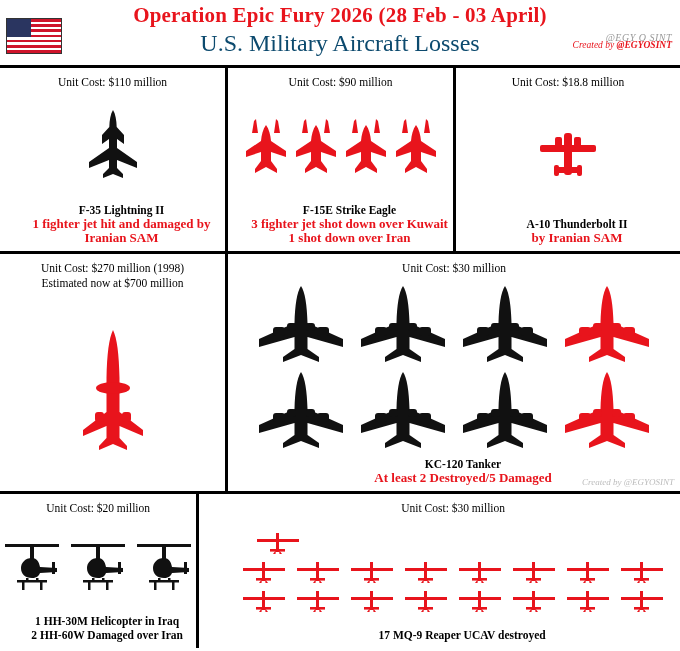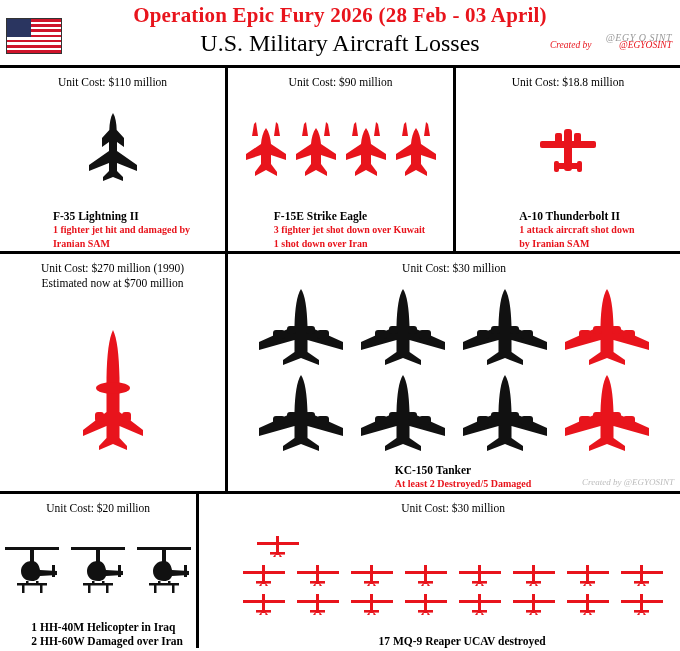--- a/index.html
+++ b/index.html
@@ -67,21 +67,21 @@
   }
   .title-main {
     color: #e8141c;
     font-weight: bold;
     font-size: 21px;
     letter-spacing: 0.2px;
     line-height: 26px;
     white-space: nowrap;
   }
   .title-sub {
-    color: #000000;
+    color: #0c4a6e;
     font-size: 24px;
     line-height: 30px;
     white-space: nowrap;
   }
   .handle-top {
     position: absolute;
     right: 8px;
     top: 32px;
     font-size: 10px;
     color: #9a9a9a;
@@ -90,21 +90,21 @@
     letter-spacing: 0.5px;
   }
   .handle-credit {
     position: absolute;
     right: 8px;
     top: 40px;
     font-size: 9.5px;
     color: #e8141c;
     font-style: italic;
   }
-  .handle-credit b { font-weight: normal; margin-left: 25px; }
+  .handle-credit b { font-weight: bold; }
 
   
   .row {
     display: flex;
     border-bottom: 3px solid #000;
     box-sizing: border-box;
   }
   .row-1 { height: 186px; }
   .row-2 { height: 240px; }
   .row-3 { height: 154px; border-bottom: none; gap: 27px; }
@@ -129,33 +129,34 @@
     line-height: 15px;
   }
   .art {
     flex: 1 1 auto;
     display: flex;
     align-items: center;
     justify-content: center;
     width: 100%;
   }
   .caption {
-    text-align: left;
+    text-align: center;
+    padding-bottom: 6px;
     line-height: 14px;
     margin-left: 18px;
   }
   .cap-name {
     display: block;
     font-size: 11.5px;
     font-weight: bold;
     color: #000;
   }
   .cap-note {
     display: block;
-    font-size: 10px;
+    font-size: 13px;
     font-weight: bold;
     color: #e8141c;
   }
 
   
   .c-f35  { width: 228px; }
   .c-f15  { width: 228px; }
   .c-a10  { width: 224px; }
   
   .c-e3   { width: 228px; }
@@ -267,30 +268,29 @@
             <rect x="20" y="40" width="24" height="6" rx="2"></rect>
             <rect x="19" y="10" width="7" height="11" rx="2"></rect>
             <rect x="38" y="10" width="7" height="11" rx="2"></rect>
             <rect x="18" y="38" width="5" height="11" rx="2"></rect>
             <rect x="41" y="38" width="5" height="11" rx="2"></rect>
           </g>
         </svg>
       </div>
       <div class="caption">
         <span class="cap-name">A-10 Thunderbolt II</span>
-        <span class="cap-note">1 attack aircraft shot down</span>
         <span class="cap-note">by Iranian SAM</span>
       </div>
     </div>
   </div>
 
   <div class="row row-2">
 
     <div class="cell c-e3">
-      <div class="cost">Unit Cost: $270 million (1990)</div>
+      <div class="cost">Unit Cost: $270 million (1998)</div>
       <div class="cost">Estimated now at $700 million</div>
       <div class="art">
         <svg width="80" height="130" viewBox="0 0 80 130">
           <g fill="#e8141c">
             <path d="M40 4 C36 12 34 28 33.5 52 L33.5 58 L30 58 L30 66 L33.5 66 L33.5 86 L10 104 L10 110 L33.5 100 L33.5 112 L26 120 L26 124 L40 118 L54 124 L54 120 L46.5 112 L46.5 100 L70 110 L70 104 L46.5 86 L46.5 66 L50 66 L50 58 L46.5 58 L46.5 52 C46 28 44 12 40 4 Z"></path>
             <ellipse cx="40" cy="62" rx="17" ry="6"></ellipse>
             <rect x="22" y="86" width="9" height="10" rx="3"></rect>
             <rect x="49" y="86" width="9" height="10" rx="3"></rect>
           </g>
         </svg>
@@ -373,21 +373,21 @@
                   <rect x="20" y="44" width="12" height="9" rx="3"></rect>
                   <rect x="64" y="44" width="12" height="9" rx="3"></rect>
                   <rect x="34" y="40" width="9" height="8" rx="3"></rect>
                   <rect x="53" y="40" width="9" height="8" rx="3"></rect>
                 </g>
               </svg>
           </div>
         </div>
       </div>
       <div class="caption">
-        <span class="cap-name">KC-150 Tanker</span>
+        <span class="cap-name">KC-120 Tanker</span>
         <span class="cap-note">At least 2 Destroyed/5 Damaged</span>
       </div>
       <div class="watermark-kc">Created by @EGYOSINT</div>
     </div>
   </div>
 
   <div class="row row-3">
 
     <div class="cell c-hh">
       <div class="cost">Unit Cost: $20 million</div>
@@ -428,21 +428,21 @@
                 <rect x="14" y="46" width="30" height="2.5"></rect>
                 <rect x="23" y="44" width="2.5" height="4"></rect>
                 <rect x="33" y="44" width="2.5" height="4"></rect>
                 <rect x="19" y="48" width="2.5" height="8"></rect>
                 <rect x="37" y="48" width="2.5" height="8"></rect>
               </g>
             </svg>
         </div>
       </div>
       <div class="caption">
-        <span class="cap-name">1 HH-40M Helicopter in Iraq</span>
+        <span class="cap-name">1 HH-30M Helicopter in Iraq</span>
         <span class="cap-name">2 HH-60W Damaged over Iran</span>
       </div>
     </div>
 
     <div class="cell c-mq">
       <div class="cost">Unit Cost: $30 million</div>
       <div class="art">
         <div class="stack" style="gap:5px;">
           <div class="icon-row" style="gap:14px; justify-content:flex-start; width:100%; padding-left:14px; box-sizing:border-box;">
             <svg width="44" height="24" viewBox="0 0 44 24">

